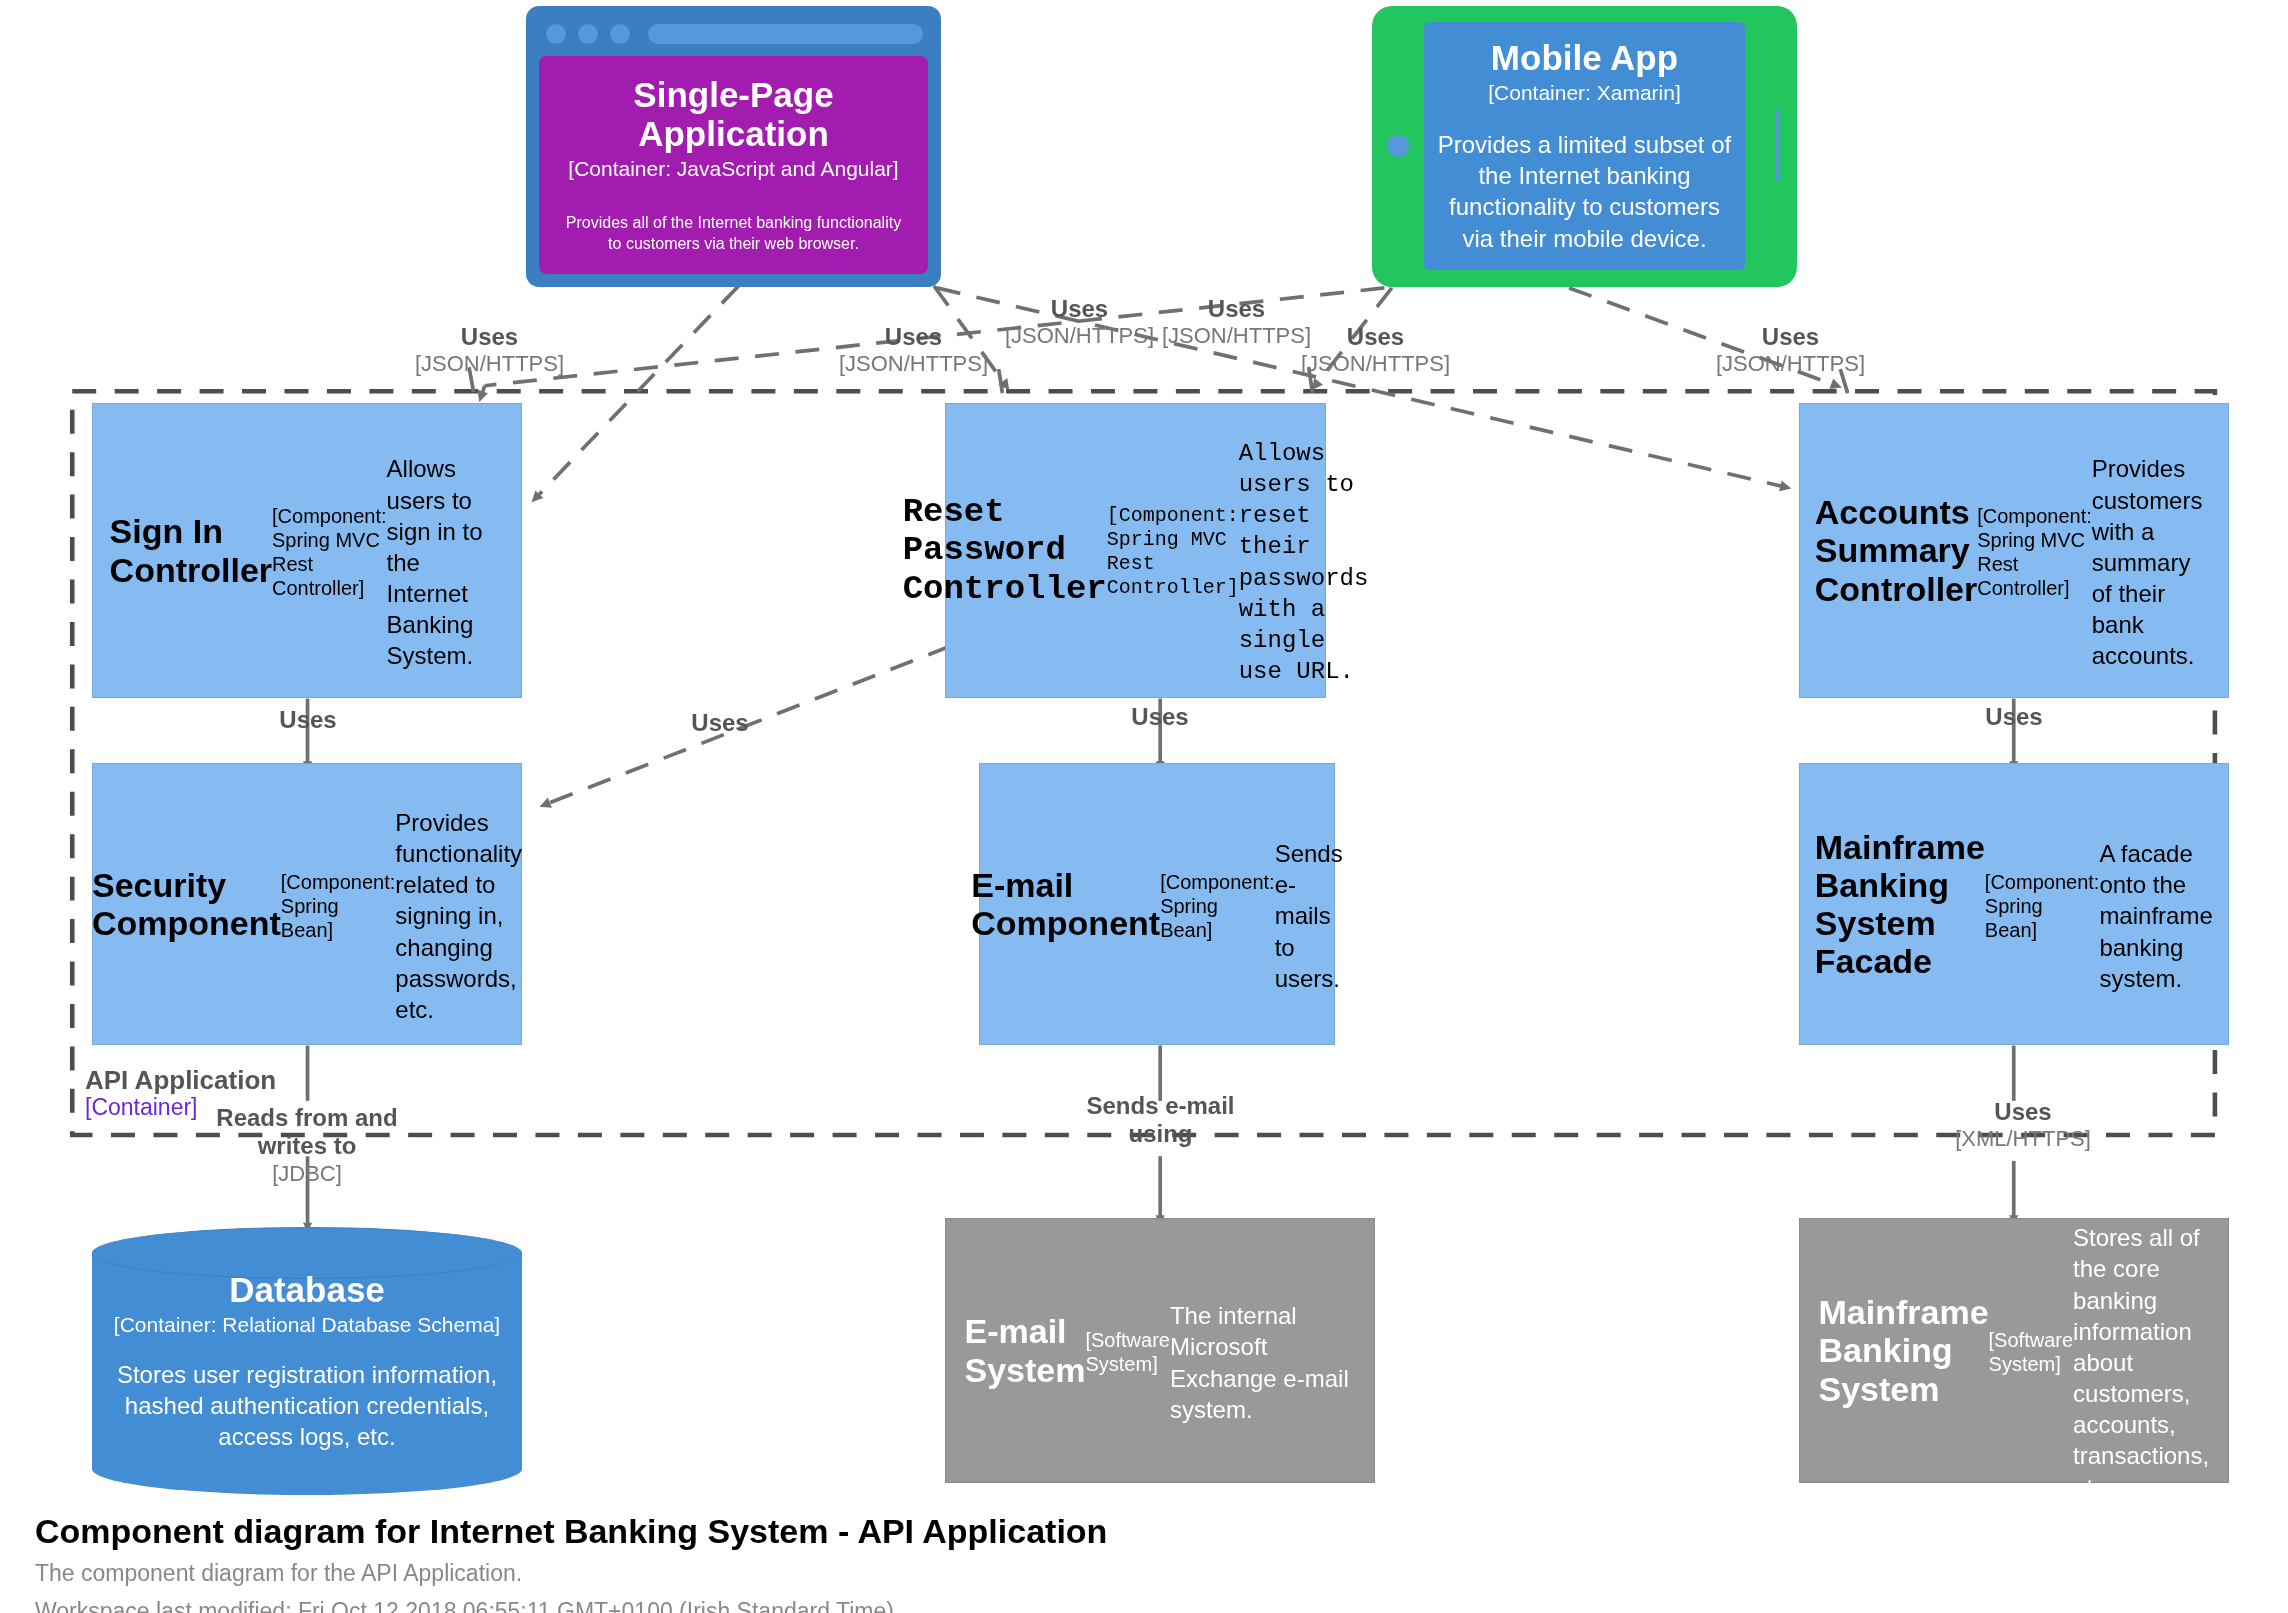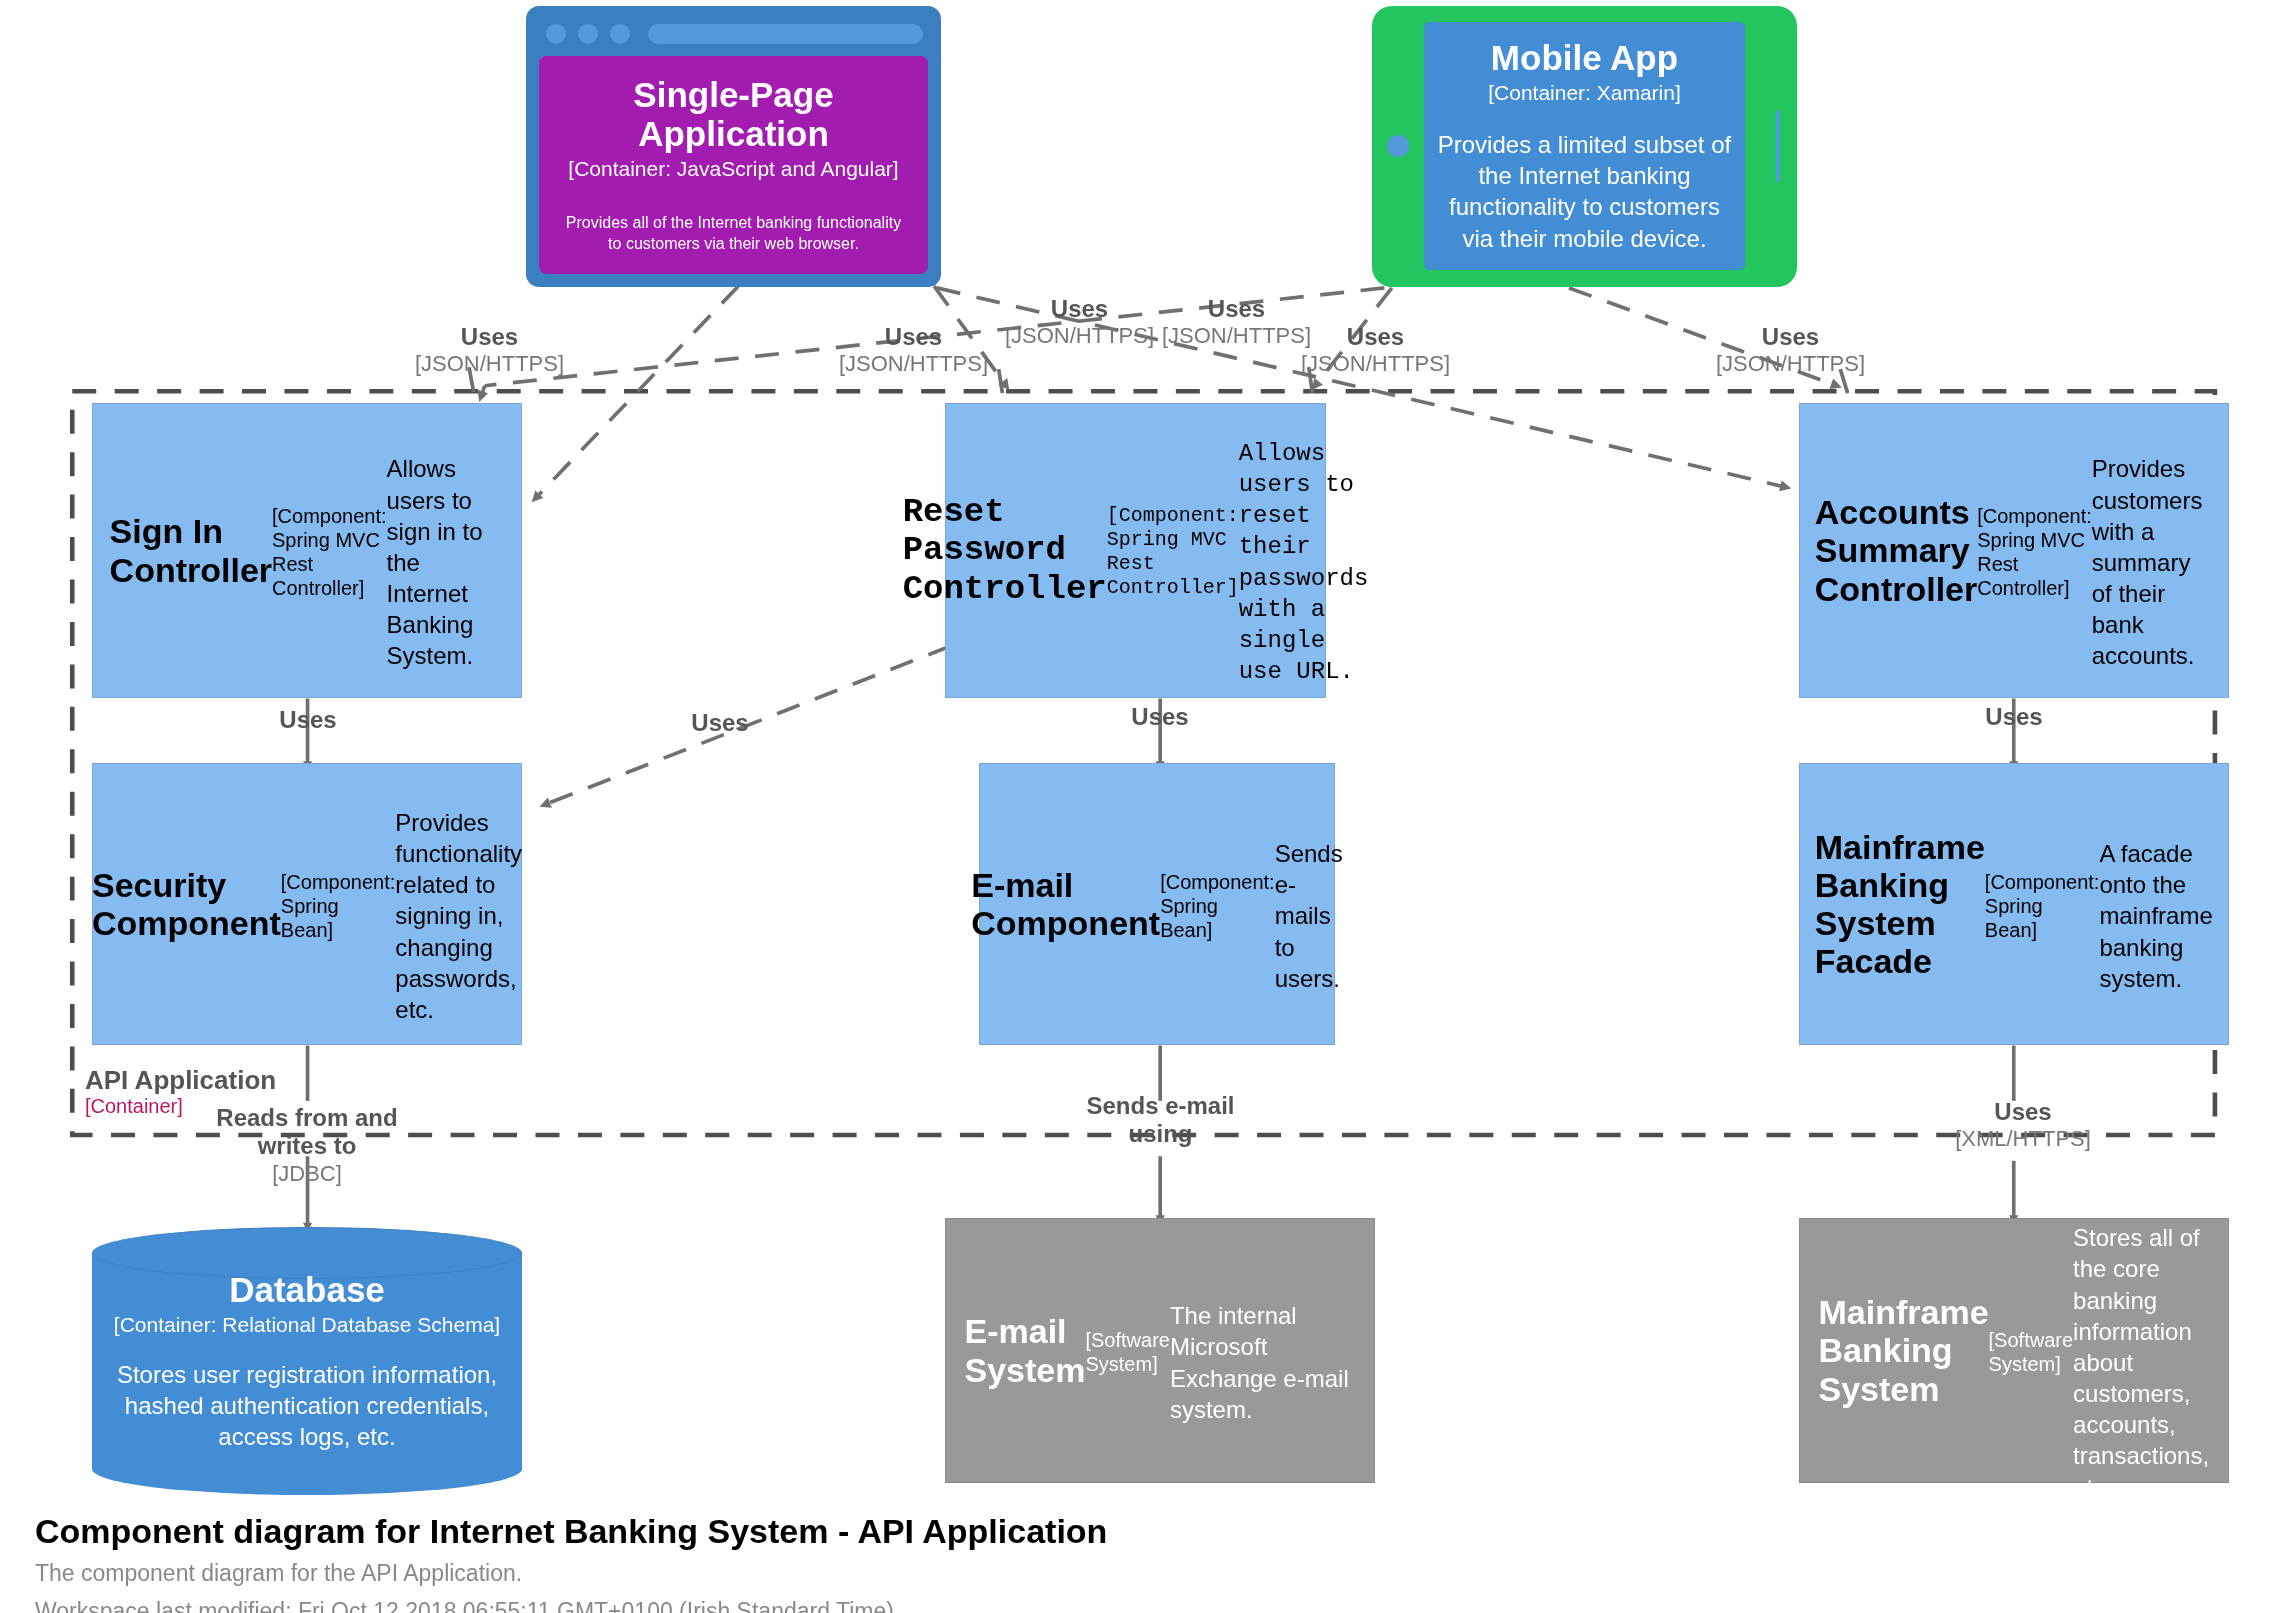--- a/index.html
+++ b/index.html
@@ -209,22 +209,22 @@
     position: absolute;
     text-align: left;
     line-height: 1.12;
   }
   .boundary-label .b-name {
     font-size: 26px;
     font-weight: bold;
     color: #555555;
   }
   .boundary-label .b-type {
-    font-size: 20px;
-    color: #be185d;
+    font-size: 23px;
+    color: #6d28d9;
   }
 
   
   .caption {
     position: absolute;
     left: 35px;
     top: 1510px;
     width: 2030px;
   }
   .caption .cap-title {

